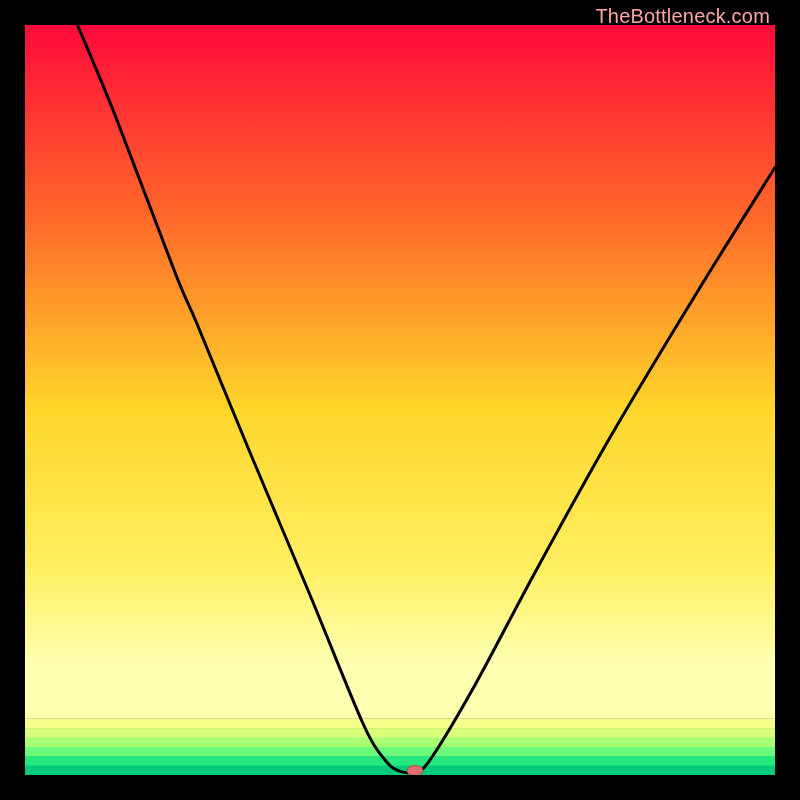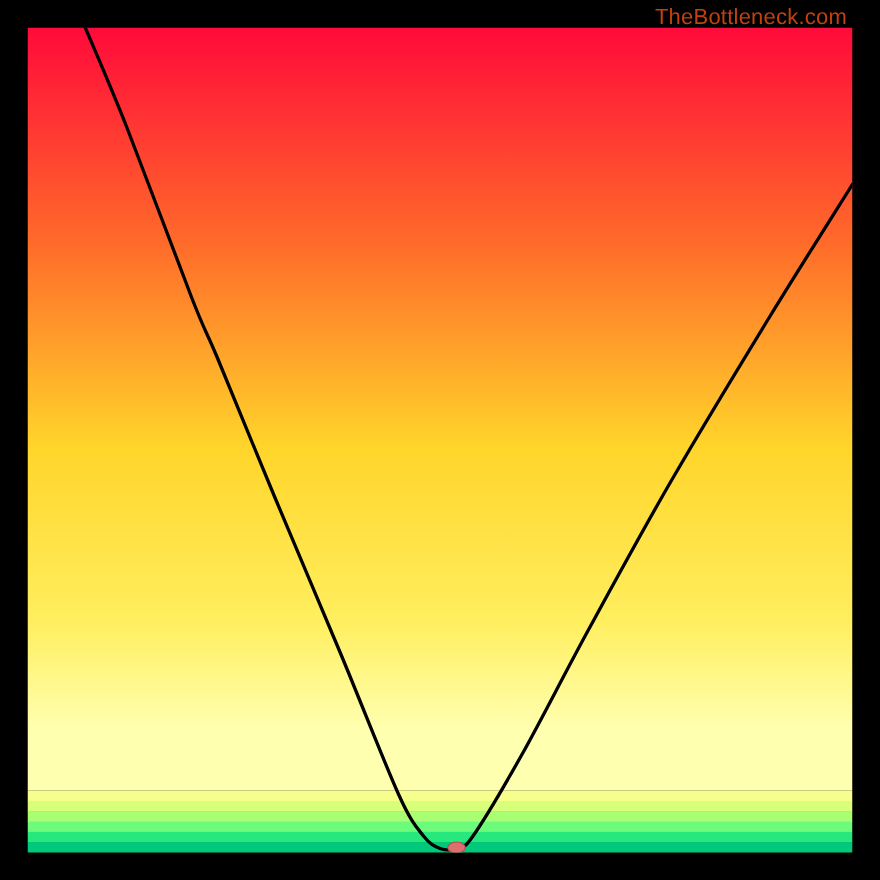--- a/index.html
+++ b/index.html
@@ -23,21 +23,21 @@
     position: absolute;
     left: 0;
     top: 0;
     width: 750px;
     height: 750px;
   }
   .watermark {
     position: absolute;
     top: 5px;
     right: 30px;
-    color: #c2410c;
+    color: #fca5a5;
     font-size: 20px;
     font-weight: 500;
     letter-spacing: 0.2px;
   }
   svg {
     display: block;
   }
 </style>
 </head>
 <body>

